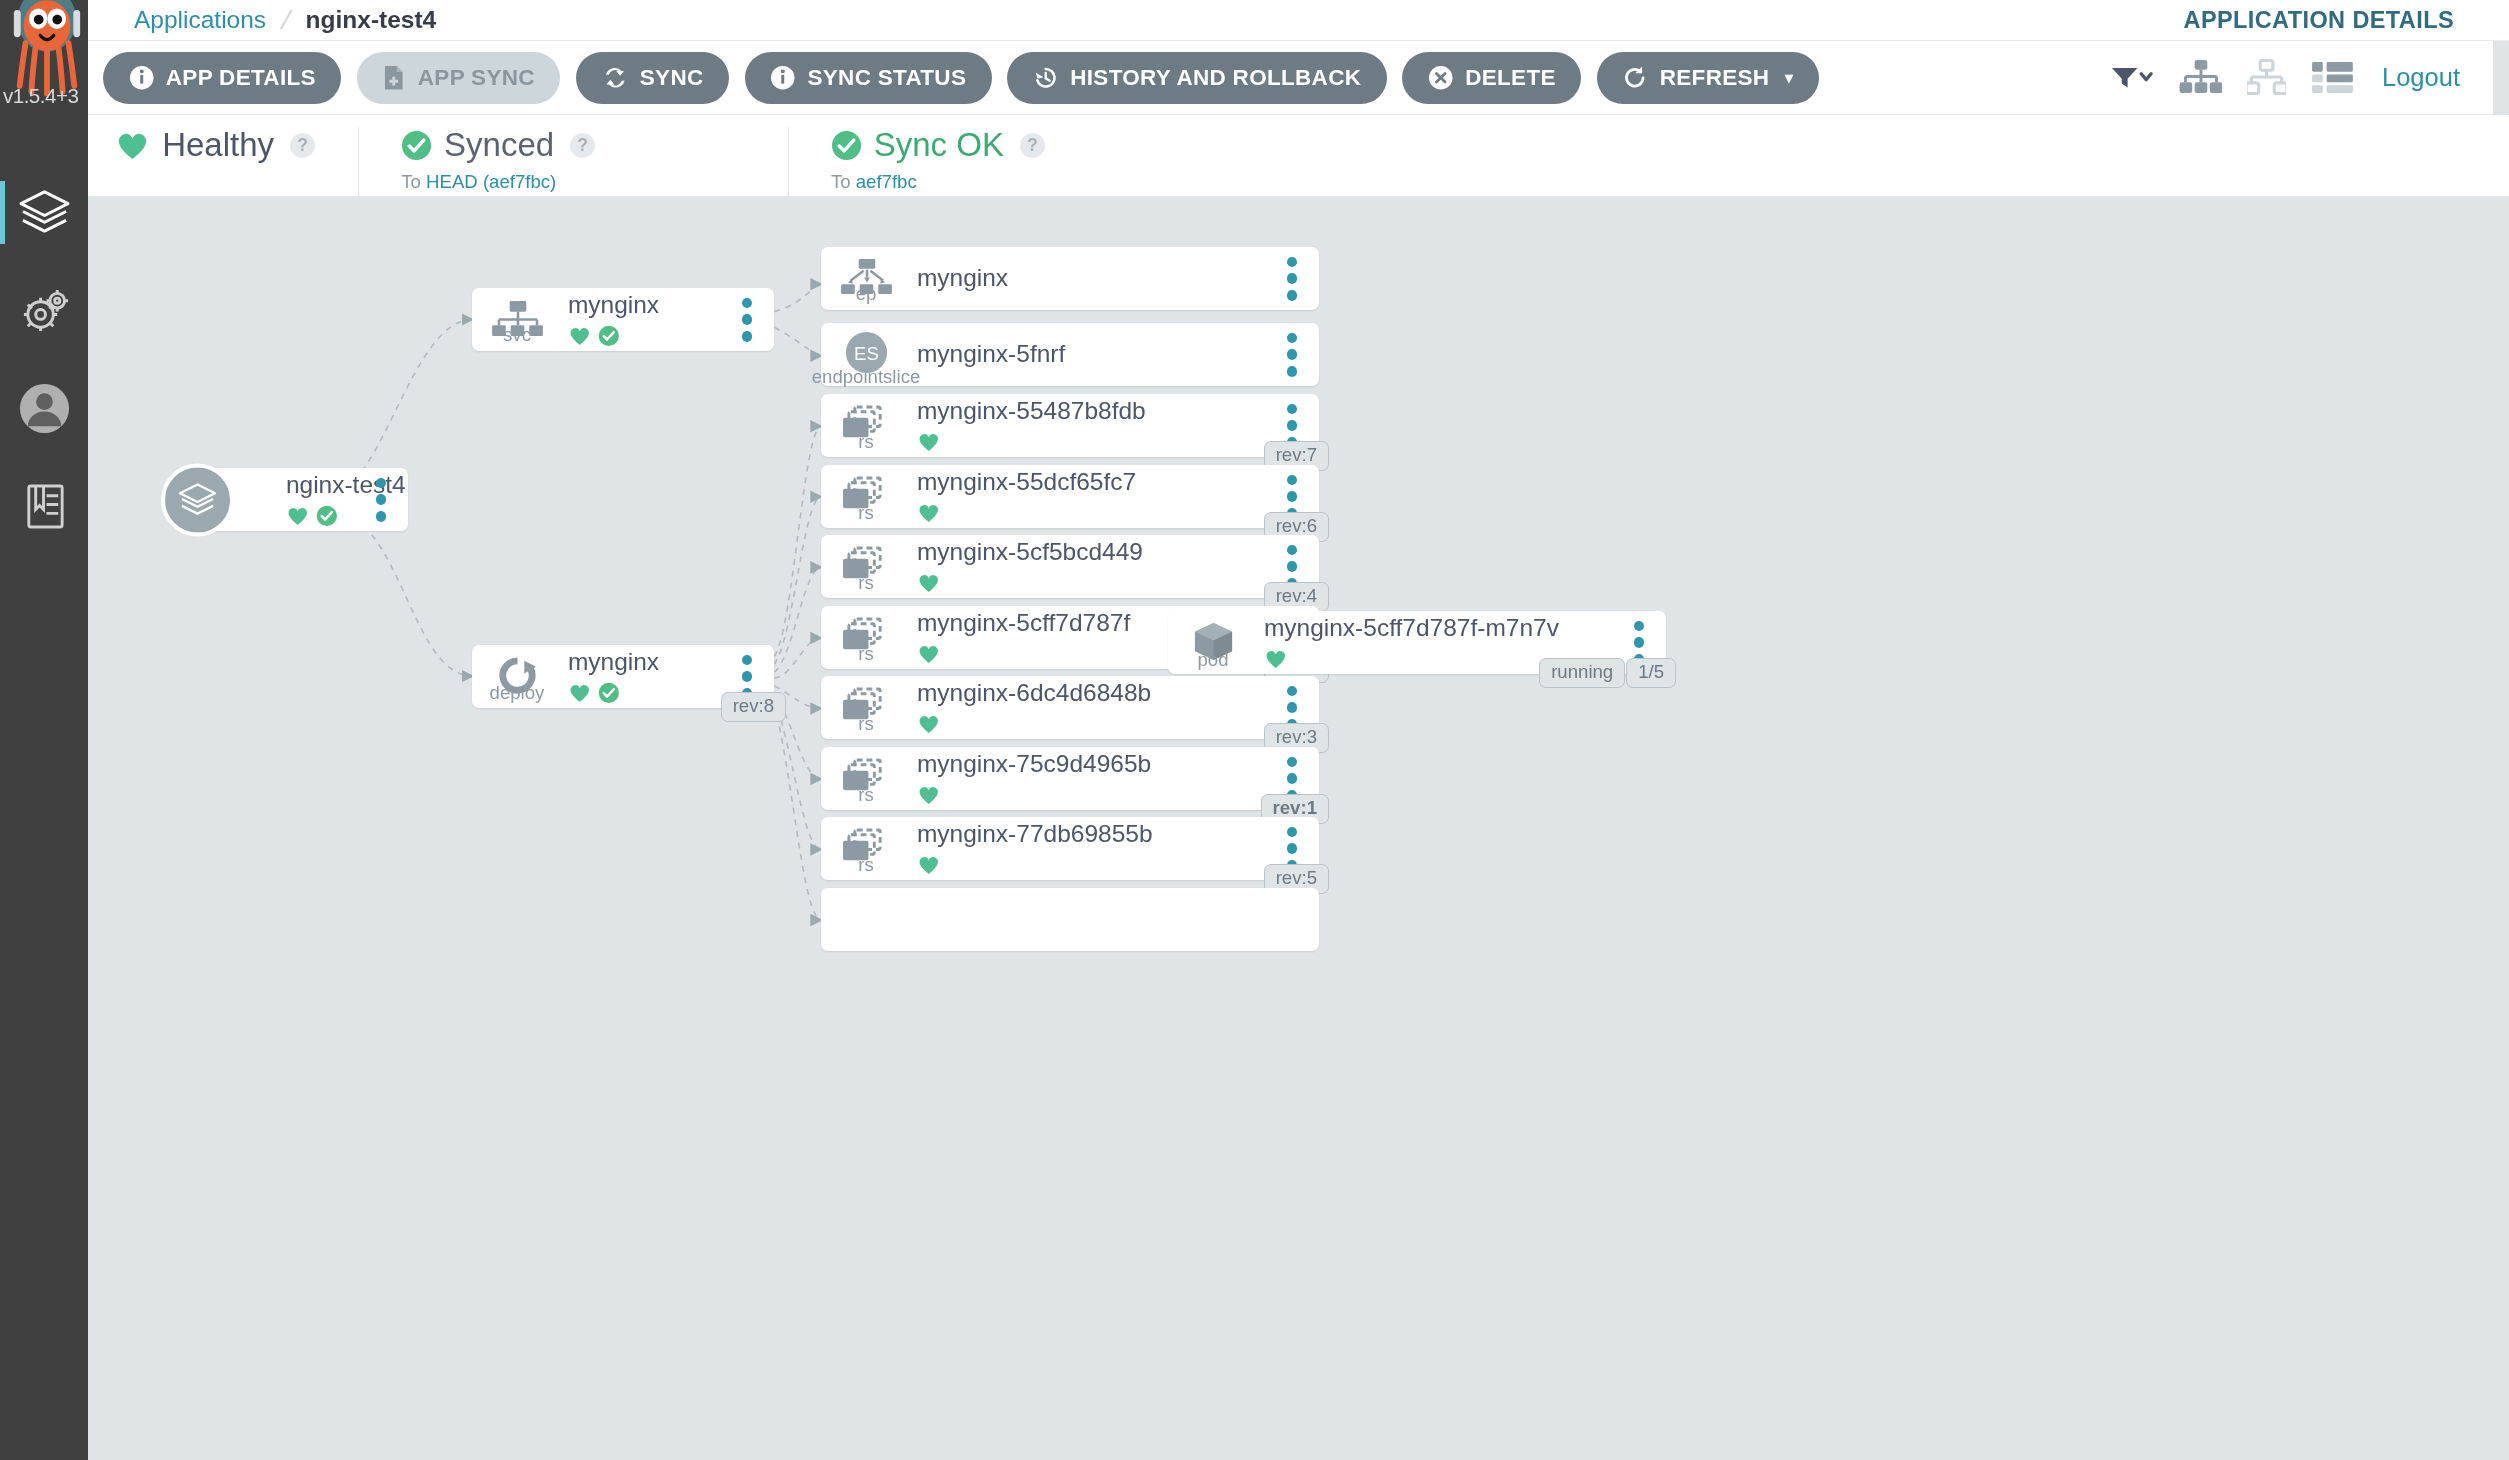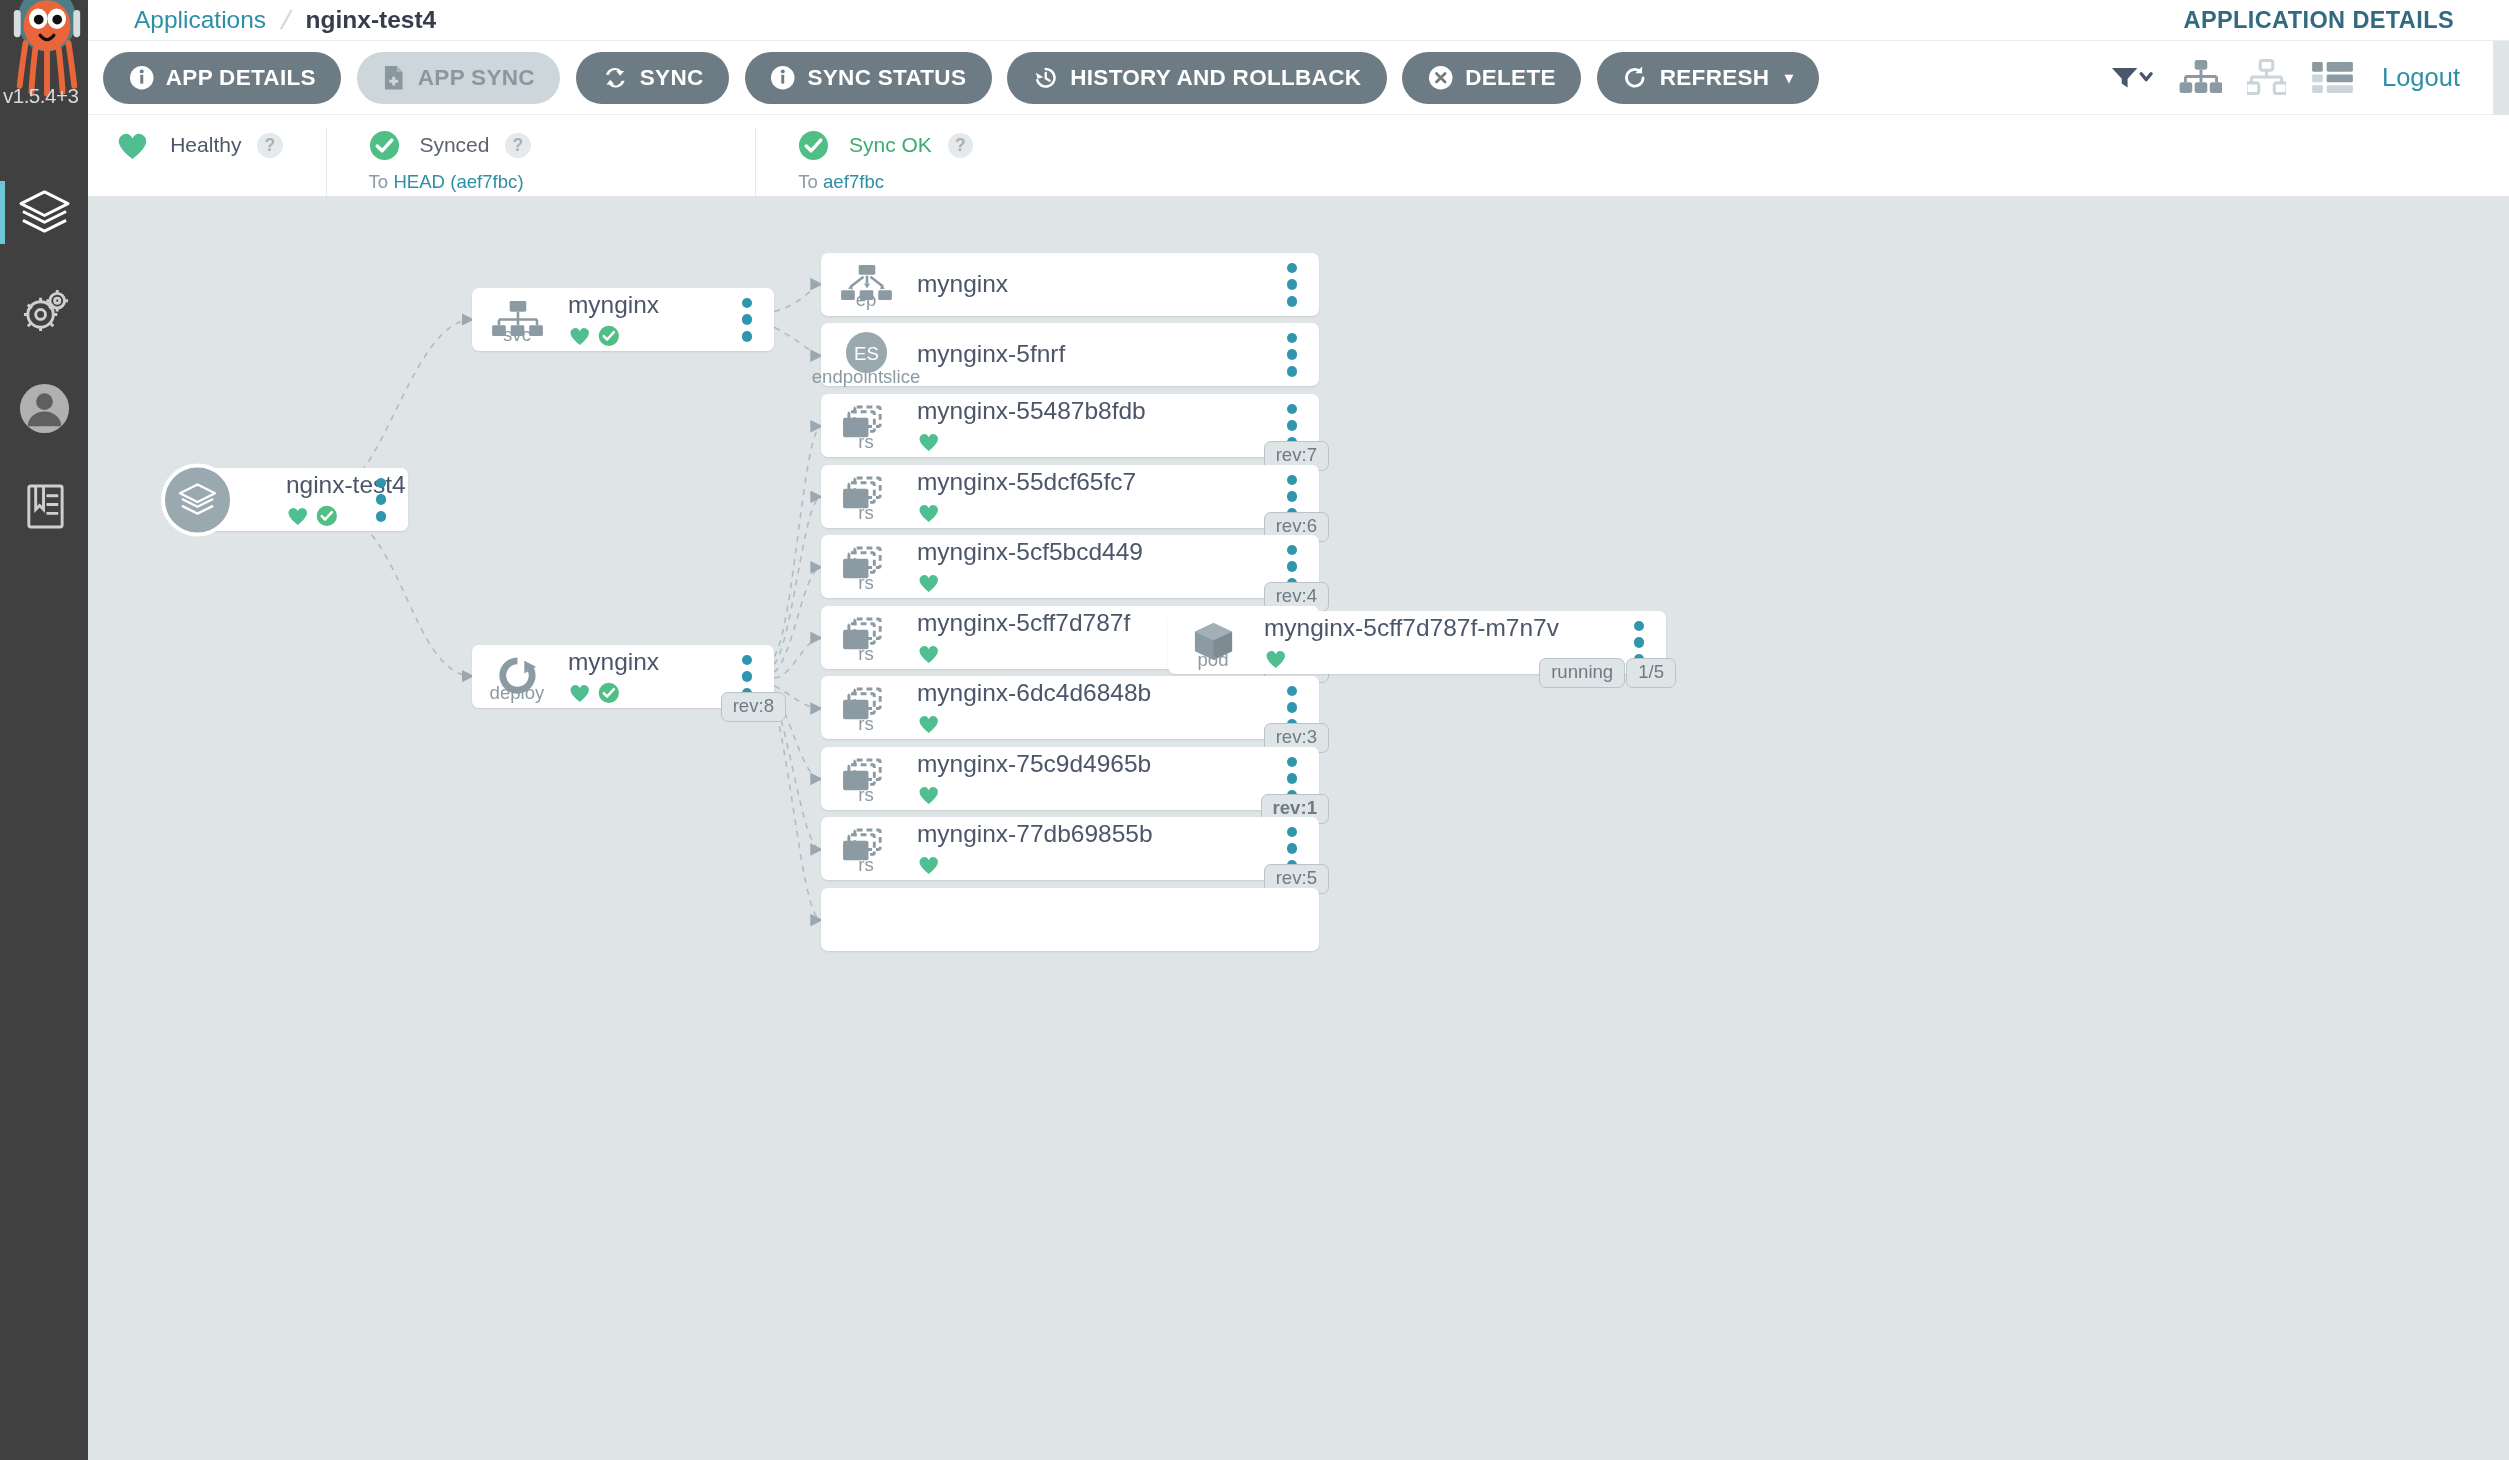--- a/index.html
+++ b/index.html
@@ -88,21 +88,21 @@
     position: absolute; left: 88px; top: 115px; width: 2421px; height: 81px;
     background: #fff; display: flex; align-items: flex-start;
     padding-top: 9.8px;
   }
   .stat { position: relative; padding: 0 43px; height: 73px; }
   .stat + .stat::before {
     content: ""; position: absolute; left: 0; top: 2px;
     width: 1px; height: 71px; background: #e3e8ea;
   }
   .stat-title { display: flex; align-items: center; gap: 11.8px; height: 41px; }
-  .stat-title .label { font-size: 21px; font-weight: normal; margin-left: 8px; }
+  .stat-title .label { font-size: 33px; font-weight: normal; }
   .stat-title .label.healthy { color: #4c566a; }
   .stat-title .label.synced { color: #5b6372; }
   .stat-title .label.syncok { color: #3bab71; }
   .qmark {
     width: 25.5px; height: 25.5px; border-radius: 50%; background: #e5e9eb;
     color: #a7b2b8; font-size: 17.6px; font-weight: bold;
     display: flex; align-items: center; justify-content: center;
     margin-left: 3.9px; cursor: pointer;
   }
   .stat-lines { margin-top: 2px; }
@@ -519,21 +519,21 @@
         </div>
         <div class="kebab">
             <i></i>
             <i></i>
             <i></i>
           </div>
       </div>
       <span class="tag" style="right:-11.8px; bottom:-13.7px;">rev:8</span>
     </div>
 
-    <div class="node" style="left:733px; top:57px; width:498px; height:63px;">
+    <div class="node" style="left:733px; top:51px; width:498px; height:63px;">
       <div class="node-inner">
         <div class="node-icon">
           <svg width="53" height="41" viewBox="0 0 54 42">
             <rect x="19" y="1" width="17" height="10" rx="1.5" fill="#8c9aa3"></rect>
             <path d="M27.5 12 v8" stroke="#8c9aa3" stroke-width="2.6"></path>
             <path d="M24 13 L11 23 M31 13 L44 23" stroke="#8c9aa3" stroke-width="2.6"></path>
             <path d="M8 25 l4-4 1 5 z M46 25 l-4-4 -1 5 z M27.5 25 l-3-5 h6 z" fill="#8c9aa3"></path>
             <rect x="1" y="27" width="14" height="10" rx="1.5" fill="#8c9aa3"></rect>
             <rect x="20" y="27" width="14" height="10" rx="1.5" fill="#8c9aa3"></rect>
             <rect x="39" y="27" width="14" height="10" rx="1.5" fill="#8c9aa3"></rect>

